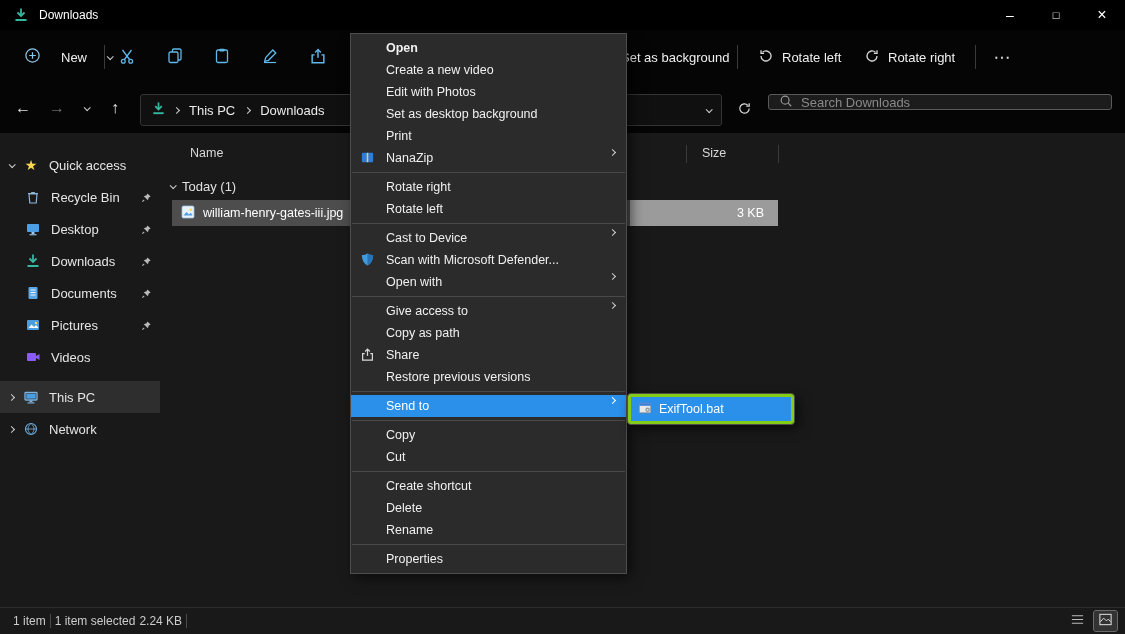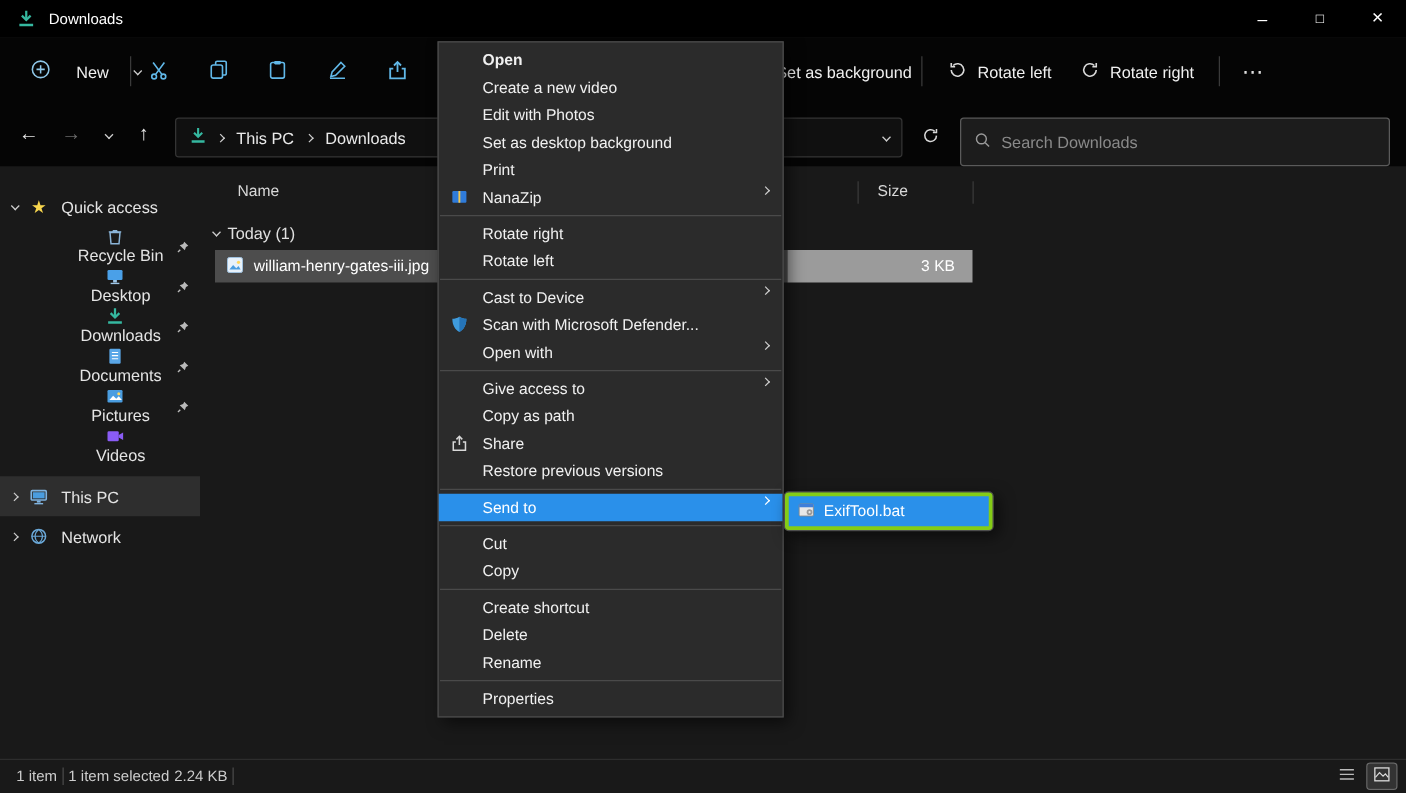--- a/index.html
+++ b/index.html
@@ -35,31 +35,31 @@
   .chev.sm { width:5px; height:5px; }
 
   
   #navbar { position:absolute; top:84px; left:0; right:0; height:49px; background:#050505; z-index:1; }
   .nav-btn { position:absolute; top:9px; width:30px; height:30px; display:flex; align-items:center; justify-content:center; font-size:16px; color:#e4e4e4; border-radius:4px; }
   .nav-btn.disabled { color:#6a6a6a; }
   #address-bar { position:absolute; left:140px; top:10px; width:582px; height:32px; background:#101010; border:1px solid #343434; border-radius:3px; display:flex; align-items:center; padding:0 10px; gap:8px; }
   #address-bar .crumb { color:#eaeaea; font-size:13px; padding:0 2px; white-space:nowrap; }
   #address-bar .bar-chevron { margin-left:auto; }
   #refresh-button { position:absolute; left:729px; top:11px; width:30px; height:30px; display:flex; align-items:center; justify-content:center; border-radius:4px; }
-  #search-box { position:absolute; left:768px; top:10px; width:344px; height:39px; background:#1c1c1c; border:1px solid #5a5a5a; border-radius:3px; display:flex; align-items:center; padding:0 10px; gap:8px; }
+  #search-box { position:absolute; left:768px; top:10px; width:344px; height:16px; background:#1c1c1c; border:1px solid #5a5a5a; border-radius:3px; display:flex; align-items:center; padding:0 10px; gap:8px; }
   #search-box input { background:transparent; border:none; outline:none; color:#cfcfcf; font-family:"Liberation Sans",sans-serif; font-size:13px; width:100%; }
   #search-box input::placeholder { color:#8a8a8a; }
 
   
   #sidebar { position:absolute; top:133px; left:0; width:160px; bottom:27px; background:#191919; padding-top:16px; }
   .side-row { position:relative; height:32px; display:flex; align-items:center; color:#e4e4e4; font-size:13px; }
   .side-row .expander { width:22px; display:flex; justify-content:center; }
   .side-row .s-icon { width:18px; display:flex; justify-content:center; }
   .side-row .s-label { margin-left:9px; white-space:nowrap; }
-  .side-row.child { padding-left:24px;flex-direction:column; }
+  .side-row.child { padding-left:24px; }
   .side-row .pin { position:absolute; right:8px; top:10px; }
   .side-row.selected { background:#2e2e2e; }
   .side-spacer { height:8px; }
   .star { color:#f8d64e; font-size:14px; }
 
   
   #col-headers { position:absolute; top:141px; left:160px; right:0; height:26px; }
   .col-label { position:absolute; top:5px; font-size:12.5px; color:#d8d8d8; }
   .col-sep { position:absolute; top:4px; width:1px; height:18px; background:#3a3a3a; }
   #group-header { position:absolute; top:174px; left:160px; height:24px; display:flex; align-items:center; color:#e0e0e0; }
@@ -482,24 +482,24 @@
   <div class="mi">
       <span class="mi-label">Restore previous versions</span>
     </div>
   <div class="msep"></div>
   <div class="mi hl">
     <span class="mi-label">Send to</span>
     <span class="arrow chev right sm"></span>
   </div>
   <div class="msep"></div>
   <div class="mi">
+      <span class="mi-label">Copy</span>
+    </div>
+  <div class="mi">
       <span class="mi-label">Cut</span>
-    </div>
-  <div class="mi">
-      <span class="mi-label">Copy</span>
     </div>
   <div class="msep"></div>
   <div class="mi">
       <span class="mi-label">Create shortcut</span>
     </div>
   <div class="mi">
       <span class="mi-label">Delete</span>
     </div>
   <div class="mi">
       <span class="mi-label">Rename</span>

